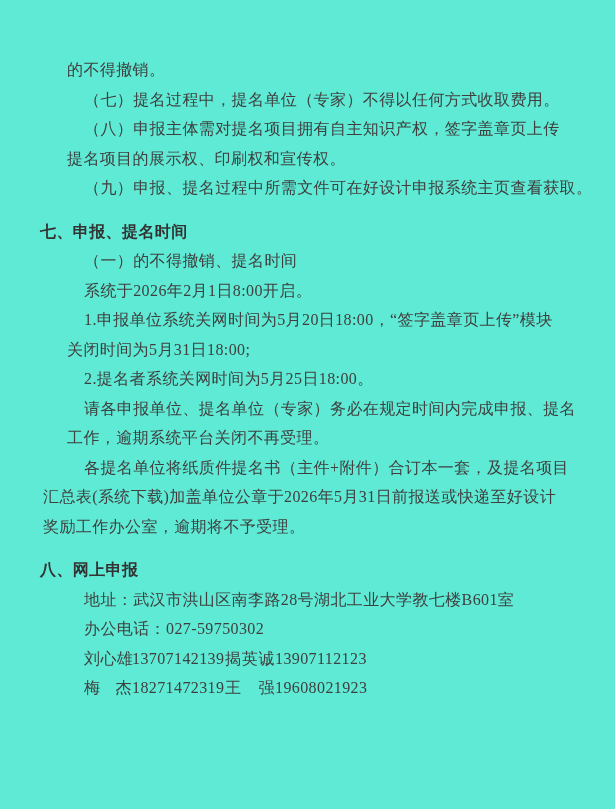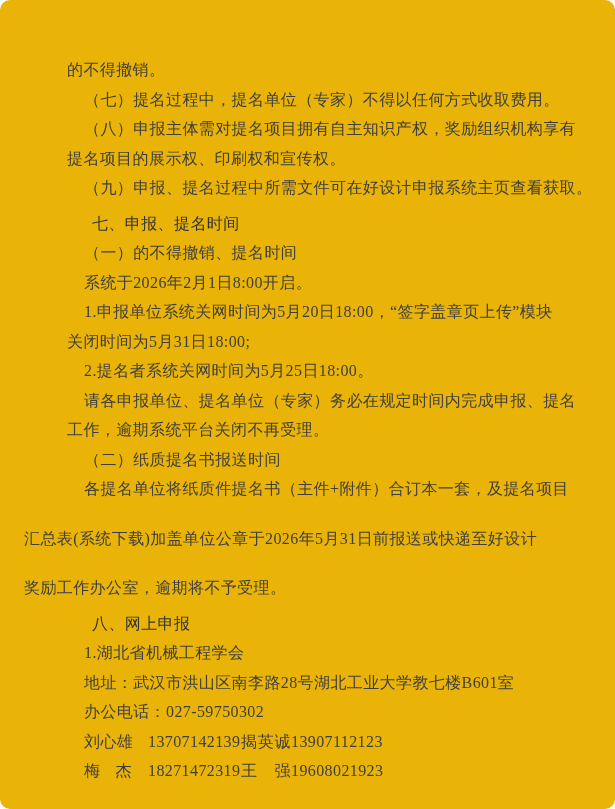--- a/index.html
+++ b/index.html
@@ -4,92 +4,89 @@
 <style>
   html, body {
     margin: 0;
     padding: 0;
     background: #ffffff;
   }
   .page {
     position: relative;
     width: 615px;
     height: 809px;
-    background: #eab308;
+    background: #5eead4;
     overflow: hidden;
     font-family: "Liberation Serif", "DejaVu Serif", serif;
     color: #3f3f3f;
     box-sizing: border-box;
     padding-top: 55px;
-    border-radius: 10px;
   }
   .line {
     height: 29.5px;
     line-height: 29.5px;
     font-size: 16px;
     padding-left: 67px;
     white-space: nowrap;
     letter-spacing: 0.4px;
   }
   .line.ind { padding-left: 84px; }
-  .line.out { padding-left: 24px; margin-top: 20px; }
+  .line.out { padding-left: 43px; }
   .line.head {
-    padding-left: 92px;
-    font-weight: normal;
-    margin-top: 6px;
+    padding-left: 40px;
+    font-weight: bold;
+    margin-top: 14px;
     color: #333333;
   }
   .line.contacts {
     padding-left: 84px;
     display: flex;
     align-items: center;
   }
   .c-name {
     display: inline-flex;
     width: 48px;
     justify-content: space-between;
   }
   .c-phone {
     display: inline-block;
     width: 93px;
-    margin-left: 16px;
+    margin-left: 0px;
   }
   .c-name2 {
     display: inline-flex;
     width: 50px;
     justify-content: space-between;
   }
   .c-phone2 {
     display: inline-block;
   }
 </style>
 </head>
 <body>
 
 <div class="page">
   <div id="doc-lines">
       <div class="line cont">的不得撤销。</div>
       <div class="line ind">（七）提名过程中，提名单位（专家）不得以任何方式收取费用。</div>
-      <div class="line ind">（八）申报主体需对提名项目拥有自主知识产权，奖励组织机构享有</div>
+      <div class="line ind">（八）申报主体需对提名项目拥有自主知识产权，签字盖章页上传</div>
       <div class="line cont">提名项目的展示权、印刷权和宣传权。</div>
       <div class="line ind">（九）申报、提名过程中所需文件可在好设计申报系统主页查看获取。</div>
       <div class="line head">七、申报、提名时间</div>
       <div class="line ind">（一）的不得撤销、提名时间</div>
       <div class="line ind">系统于2026年2月1日8:00开启。</div>
       <div class="line ind">1.申报单位系统关网时间为5月20日18:00，“签字盖章页上传”模块</div>
       <div class="line cont">关闭时间为5月31日18:00;</div>
       <div class="line ind">2.提名者系统关网时间为5月25日18:00。</div>
       <div class="line ind">请各申报单位、提名单位（专家）务必在规定时间内完成申报、提名</div>
       <div class="line cont">工作，逾期系统平台关闭不再受理。</div>
-      <div class="line ind">（二）纸质提名书报送时间</div>
       <div class="line ind">各提名单位将纸质件提名书（主件+附件）合订本一套，及提名项目</div>
       <div class="line out">汇总表(系统下载)加盖单位公章于2026年5月31日前报送或快递至好设计</div>
       <div class="line out">奖励工作办公室，逾期将不予受理。</div>
       <div class="line head">八、网上申报</div>
-      <div class="line ind">1.湖北省机械工程学会</div>
       <div class="line ind">地址：武汉市洪山区南李路28号湖北工业大学教七楼B601室</div>
       <div class="line ind">办公电话：027-59750302</div>
       <div class="line contacts">
         <span class="c-name">
           <span>刘</span>
           <span>心</span>
           <span>雄</span>
         </span>
         <span class="c-phone">13707142139</span>
         <span class="c-name2">

